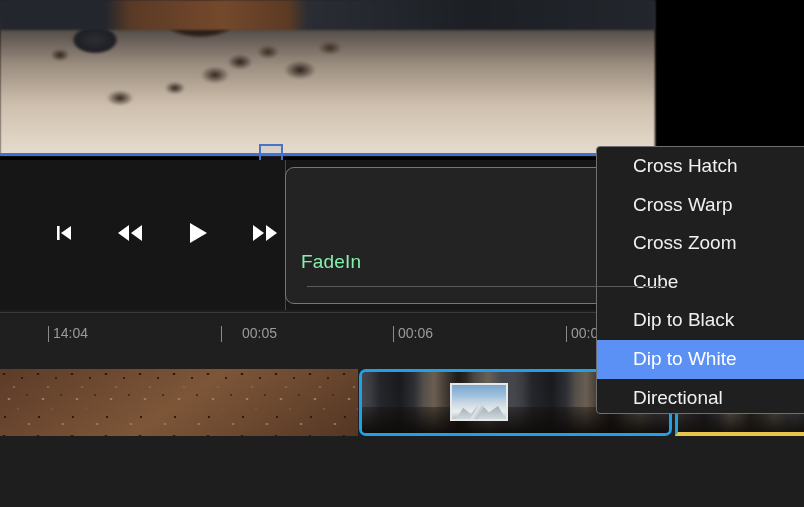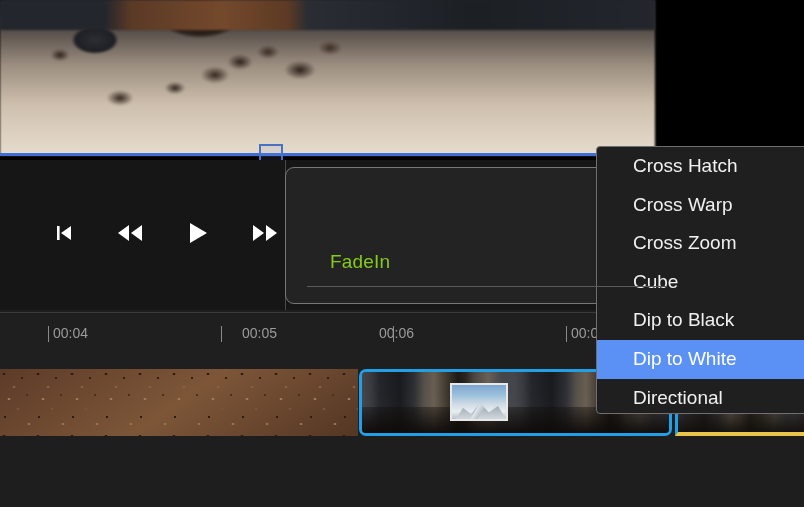--- a/index.html
+++ b/index.html
@@ -86,22 +86,22 @@
   
   .trans-panel {
     position: absolute; left: 285px; top: 167px; width: 402px; height: 137px;
     background: #232323; border: 1px solid #777; border-radius: 9px;
     z-index: 40;
   }
   .trans-field {
     position: absolute; left: 22px; top: 78px; width: 358px; height: 44px;
   }
   .trans-field-label {
-    position: absolute; left: 44px; top: 83px;
-    font-size: 19px; color: #84cc16; letter-spacing: 0.2px;
+    position: absolute; left: 15px; top: 83px;
+    font-size: 19px; color: #86efac; letter-spacing: 0.2px;
   }
   .trans-chevron {
     position: absolute; left: 332px; top: 86px; width: 34px; height: 26px; cursor: pointer;
   }
   .trans-underline {
     position: absolute; left: 307px; top: 286px; width: 360px; height: 1px;
     background: #5a5a5a; z-index: 41;
   }
 
   
@@ -286,25 +286,25 @@
           <div class="dd-item selected">Dip to White</div>
           <div class="dd-item">Directional</div>
         </div>
 
     </div>
   </div>
   <div class="trans-underline"></div>
 
   <div class="ruler">
       <div class="tick" style="left: 48px;"></div>
-      <div class="tick-label" style="left: 53px;">00:04</div>
+      <div class="tick-label" style="left: 53px;">14:04</div>
       <div class="tick" style="left: 221px;"></div>
       <div class="tick-label" style="left: 226px; margin-left: 16px;">00:05</div>
       <div class="tick" style="left: 393px;"></div>
-      <div class="tick-label" style="left: 379px;">00:06</div>
+      <div class="tick-label" style="left: 398px;">00:06</div>
       <div class="tick" style="left: 566px;"></div>
       <div class="tick-label" style="left: 571px;">00:07</div>
       <div class="tick" style="left: 738px;"></div>
       <div class="tick-label" style="left: 743px;">00:08</div>
     </div>
 
   <div class="clips">
     <div class="clip clip-beans"></div>
 
     <div class="clip clip-selected">

